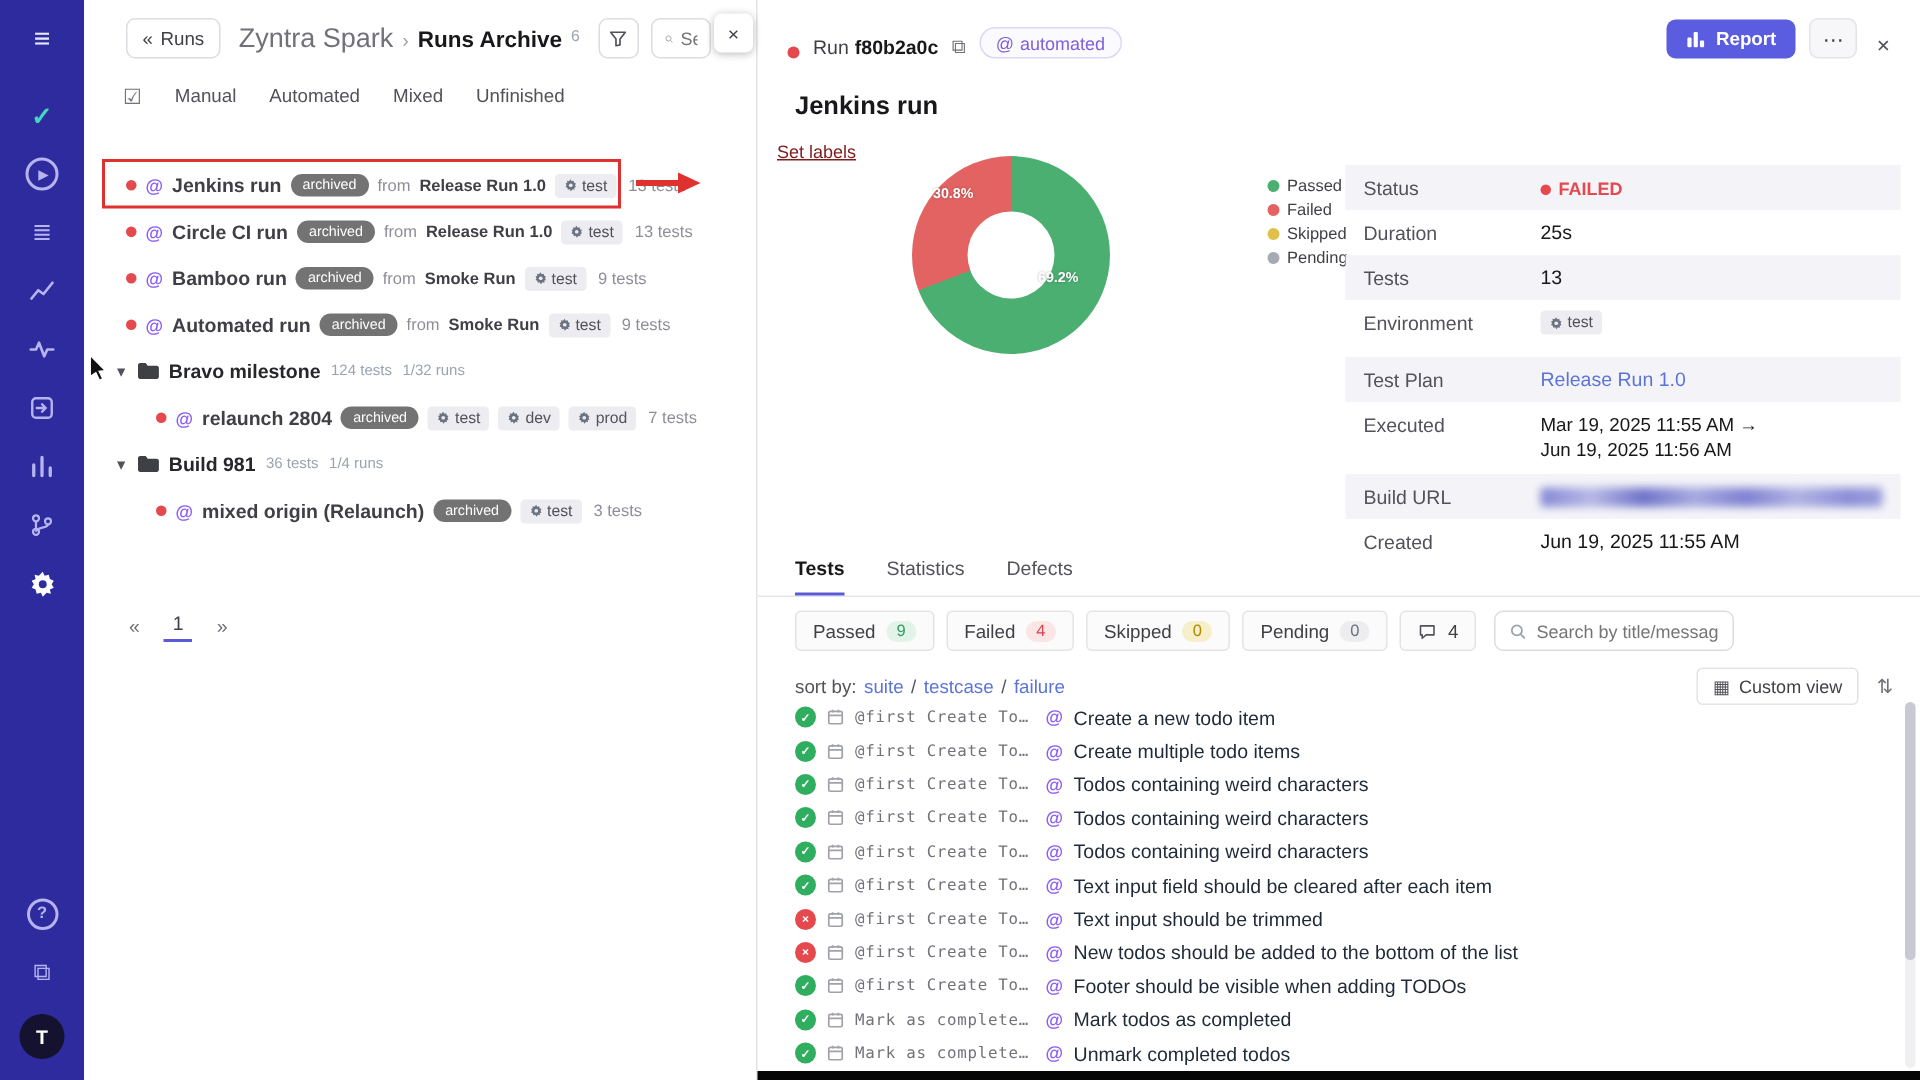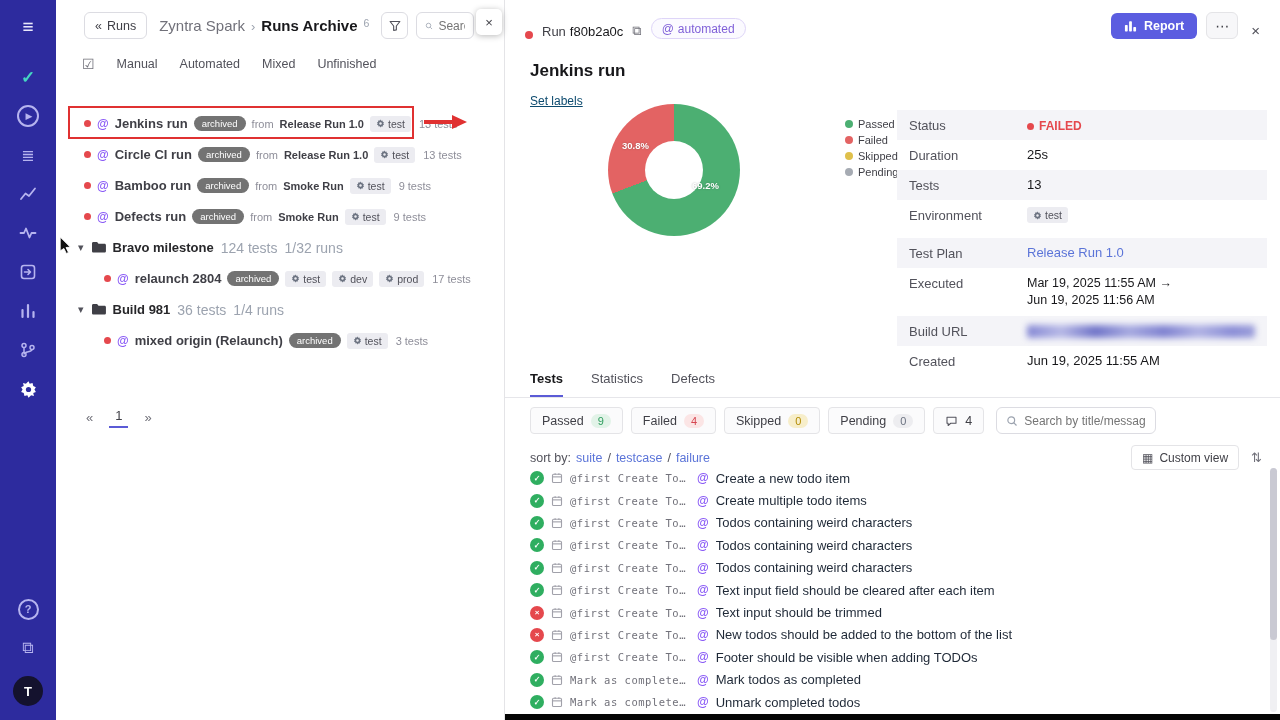--- a/index.html
+++ b/index.html
@@ -22,21 +22,21 @@
   .sb-avatar { width:30px; height:30px; border-radius:50%; background:#14122e; color:#fff;
     display:flex; align-items:center; justify-content:center; font-size:13px; font-weight:700; margin-top:6px; }
 
   
   .runs-panel { position:absolute; left:56px; top:0; width:449px; height:100%; background:#fff;
     border-right:1px solid #e4e4e7; z-index:2; }
   .rp-header { display:flex; align-items:center; gap:8px; padding:12px 30px 0 28px; position:relative; }
   .back-btn { display:inline-flex; align-items:center; gap:5px; border:1px solid #dcdce2; background:#fff;
     border-radius:6px; height:27px; padding:0 10px; font-size:12.5px; color:#3f3f46; cursor:pointer; font-family:inherit; }
   .bc { display:flex; align-items:baseline; gap:6px; margin-left:4px; white-space:nowrap; }
-  .bc-parent { font-size:15px; color:#71717a; }
+  .bc-parent { font-size:18px; color:#71717a; }
   .bc-sep { color:#9ca3af; font-size:13px; }
   .bc-current { font-size:15px; font-weight:700; color:#18181b; }
   .bc-count { font-size:10.5px; color:#9ca3af; position:relative; top:-4px; }
   .funnel-btn { width:27px; height:27px; border:1px solid #dcdce2; background:#fff; border-radius:6px;
     display:flex; align-items:center; justify-content:center; cursor:pointer; margin-left:4px; flex:none; }
   .rp-search { display:flex; align-items:center; gap:5px; height:27px; border:1px solid #dcdce2; border-radius:6px;
     padding:0 8px; flex:1; min-width:0; }
   .rp-search input { border:none; outline:none; width:100%; font-size:12px; font-family:inherit; min-width:0; color:#27272a; }
   .panel-close { position:absolute; right:2px; top:9px; width:26px; height:26px; background:#fff; border-radius:5px;
     box-shadow:0 1px 6px rgba(0,0,0,.28); display:flex; align-items:center; justify-content:center;
@@ -56,59 +56,59 @@
   .pill { background:#737373; color:#fff; font-size:9.5px; padding:2px 8px; border-radius:9px; }
   .from { font-size:11px; color:#8e8e99; }
   .source { font-size:11px; font-weight:700; color:#3f3f46; }
   .env-badge { display:inline-flex; align-items:center; gap:3px; background:#ececf1; border-radius:3px;
     padding:2px 6px; font-size:10.5px; color:#52525b; }
   .count { font-size:11px; color:#8e8e99; margin-left:2px; }
 
   .folder-row { display:flex; align-items:center; height:31px; padding-left:22px; gap:7px; cursor:pointer; }
   .chev { color:#52525b; font-size:11px; }
   .folder-name { font-size:13px; font-weight:700; color:#27272a; }
-  .fmeta { font-size:14px; color:#9ca3af; }
+  .fmeta { font-size:10px; color:#9ca3af; }
 
   .pagination { margin-top:50px; padding-left:30px; display:flex; align-items:center; gap:16px;
     font-size:13px; color:#71717a; }
   .pg { cursor:pointer; }
   .pg-active { color:#3f3f46; border-bottom:2px solid #5b5bd6; padding:2px 6px 3px; }
 
   .hl-box { position:absolute; left:12px; top:106px; width:346px; height:33px; border:2px solid #e03131;
     pointer-events:none; z-index:3; }
   .hl-arrow { position:absolute; left:366px; top:114px; z-index:3; pointer-events:none; }
   .mouse-cursor { position:absolute; left:3px; top:236px; z-index:3; pointer-events:none; }
 
   
   .run-detail { position:absolute; left:505px; top:0; width:775px; height:100%; background:#fff;
     box-shadow:-6px 0 14px rgba(0,0,0,.05); }
   .rd-header { display:flex; align-items:flex-end; gap:9px; padding:12px 20px 10px; }
   .hdot { width:8px; height:8px; border-radius:50%; background:#e5484d; flex:none; }
   .run-id-wrap { display:flex; align-items:center; gap:4px; font-size:13px; }
   .run-word { color:#3f3f46; }
-  .run-id { font-weight:400; color:#18181b; }
+  .run-id { font-weight:700; color:#18181b; }
   .copy { color:#71717a; font-size:13px; cursor:pointer; }
   .auto-badge { display:inline-flex; align-items:center; gap:4px; border:1px solid #ded5f8; background:#fbfaff;
     color:#7f5fd8; font-size:12px; padding:2.5px 10px; border-radius:13px; }
   .sp { flex:1; }
   .report-btn { display:inline-flex; align-items:center; gap:7px; background:#5b5de0; color:#fff; border:none;
     border-radius:6px; padding:6px 13px; font-size:12.5px; font-weight:600; cursor:pointer; font-family:inherit;margin-left:20px; }
   .more-btn { width:32px; height:27px; border:1px solid #e4e4e7; background:#f7f7f9; border-radius:6px;
     font-size:14px; color:#3f3f46; cursor:pointer; font-family:inherit; }
   .close2 { font-size:15px; color:#52525b; margin-left:4px; cursor:pointer; }
 
   .rd-title { margin:12px 0 0 25px; font-size:17px; font-weight:700; color:#18181b; }
-  .set-labels { display:inline-block; margin:13px 0 0 25px; font-size:12px; color:#0c4a6e;
+  .set-labels { display:inline-block; margin:13px 0 0 13px; font-size:12px; color:#7f1d1d;
     text-decoration:underline; cursor:pointer; }
 
   .donut { position:absolute; left:103px; top:104px; width:132px; height:132px; border-radius:50%; }
   .donut::after { content:""; position:absolute; inset:37px; background:#fff; border-radius:50%; }
   .pct { position:absolute; color:#fff; font-size:9.5px; font-weight:700; z-index:2;
     text-shadow:0 0 2px rgba(0,0,0,.3); }
-  .pct-failed { left:14px; top:36px; }
+  .pct-failed { left:14px; top:20px; }
   .pct-passed { left:84px; top:76px; }
   .legend { position:absolute; left:340px; top:118px; display:flex; flex-direction:column; gap:4px; }
   .legend-item { display:flex; align-items:center; gap:5px; font-size:11px; color:#3f3f46; }
   .legend-dot { width:8px; height:8px; border-radius:50%; flex:none; }
 
   .details { position:absolute; left:392px; top:110px; width:370px; font-size:13px; }
   .drow { display:flex; align-items:flex-start; padding:7px 12px; }
   .drow:nth-child(odd) { background:#f4f4f8; }
   .drow.group-gap { margin-top:8px; }
   .dl { width:118px; color:#52525b; flex:none; padding-top:1px; }
@@ -302,21 +302,21 @@
               <circle cx="8" cy="8" r="2.2" fill="#ececf1"></circle>
             </svg>
           <span>test</span>
         </span>
         <span class="count">9 tests</span>
       </div>
 
       <div class="run-row">
         <span class="dot"></span>
         <span class="at">@</span>
-        <span class="run-name">Defects run</span>
+        <span class="run-name">Automated run</span>
         <span class="pill">archived</span>
         <span class="from">from</span>
         <span class="source">Smoke Run</span>
         <span class="env-badge">
           <svg width="9" height="9" viewBox="0 0 16 16">
               <path d="M8 1l1 2.2 2.4-.6.6 2.4L14.2 6 13 8l1.2 2-2.2 1 .6 2.4-2.4-.6L8 15l-1-2.2-2.4.6-.6-2.4L1.8 10 3 8 1.8 6l2.2-1-.6-2.4 2.4.6z" fill="#6b7280"></path>
               <circle cx="8" cy="8" r="2.2" fill="#ececf1"></circle>
             </svg>
           <span>test</span>
         </span>
@@ -352,21 +352,21 @@
             </svg>
           <span>dev</span>
         </span>
         <span class="env-badge">
           <svg width="9" height="9" viewBox="0 0 16 16">
               <path d="M8 1l1 2.2 2.4-.6.6 2.4L14.2 6 13 8l1.2 2-2.2 1 .6 2.4-2.4-.6L8 15l-1-2.2-2.4.6-.6-2.4L1.8 10 3 8 1.8 6l2.2-1-.6-2.4 2.4.6z" fill="#6b7280"></path>
               <circle cx="8" cy="8" r="2.2" fill="#ececf1"></circle>
             </svg>
           <span>prod</span>
         </span>
-        <span class="count">17 tests</span>
+        <span class="count">7 tests</span>
       </div>
 
       <div class="folder-row">
         <span class="chev">▾</span>
         <svg width="15" height="13" viewBox="0 0 16 14">
             <path d="M1 2.5C1 1.7 1.7 1 2.5 1h4l1.5 2h6.5c.8 0 1.5.7 1.5 1.5V11c0 .8-.7 1.5-1.5 1.5h-12C1.7 12.5 1 11.8 1 11V2.5z" fill="#3f3f46"></path>
           </svg>
         <span class="folder-name">Build 981</span>
         <span class="fmeta">36 tests</span>
         <span class="fmeta">1/4 runs</span>

